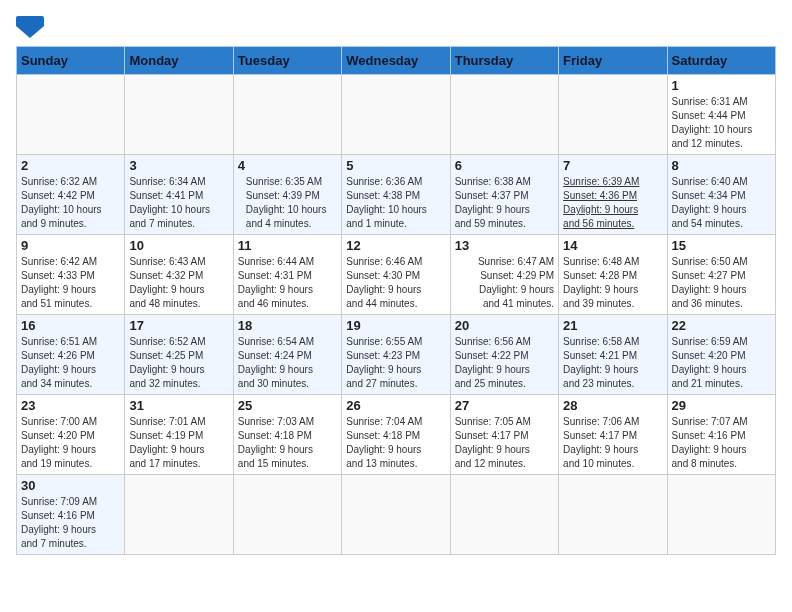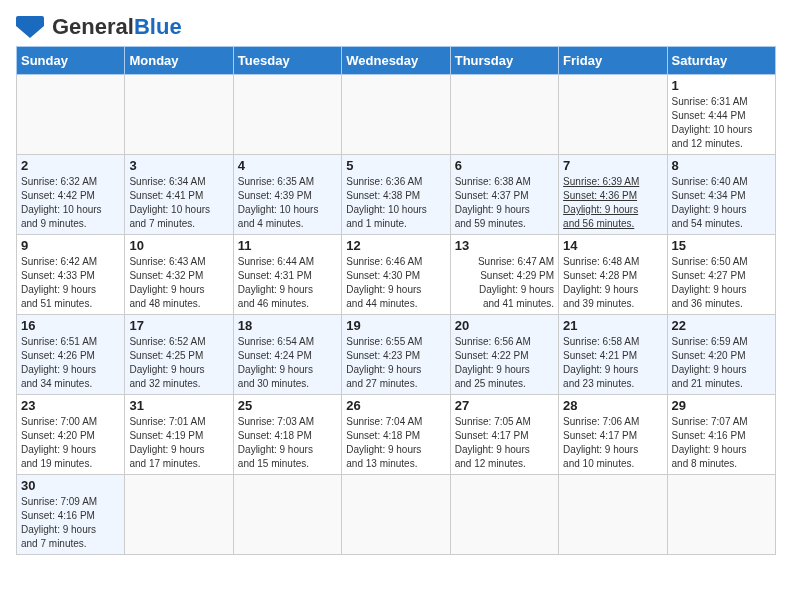--- a/index.html
+++ b/index.html
@@ -65,21 +65,21 @@
       color: #555;
       font-weight: normal;
     }
     table {
       width: 100%;
       border-collapse: collapse;
       table-layout: fixed;
     }
     thead tr th {
       background: #2b7cca;
-      color: #ffffff;
+      color: #0f172a;
       font-size: 13px;
       font-weight: bold;
       padding: 6px 4px;
       border: 1px solid #aacbee;
       text-align: left;
     }
     tbody tr td {
       vertical-align: top;
       border: 1px solid #ccc;
       padding: 3px 4px;
@@ -115,25 +115,20 @@
     }
   </style>
 </head>
 <body>
 
 <div class="header-area">
   <div class="logo-wrapper">
     <div class="logo-icon">
       <div class="top-bar"></div>
       <div class="bottom-tri"></div>
-    </div>
-    <div class="logo">
-      <div class="logo-text">
-        <span>General</span><span class="blue">Blue</span>
-      </div>
     </div>
   </div>
   <div class="title-block">
     <h1></h1>
     <h2></h2>
   </div>
 </div>
 
 <table>
   <thead>
@@ -173,21 +168,21 @@
         </td>
         <td>
           <span class="day-num">3</span>
           <div class="cell-info" style="white-space: pre-line;">Sunrise: 6:34 AM
 Sunset: 4:41 PM
 Daylight: 10 hours
 and 7 minutes.</div>
         </td>
         <td>
           <span class="day-num">4</span>
-          <div class="cell-info" style="white-space: pre-line;">Sunrise: 6:35 AM
+          <div class="cell-info" style="white-space: pre-line; margin-left: 8px;">Sunrise: 6:35 AM
 Sunset: 4:39 PM
 Daylight: 10 hours
 and 4 minutes.</div>
         </td>
         <td>
           <span class="day-num">5</span>
           <div class="cell-info" style="white-space: pre-line;">Sunrise: 6:36 AM
 Sunset: 4:38 PM
 Daylight: 10 hours
 and 1 minute.</div>

